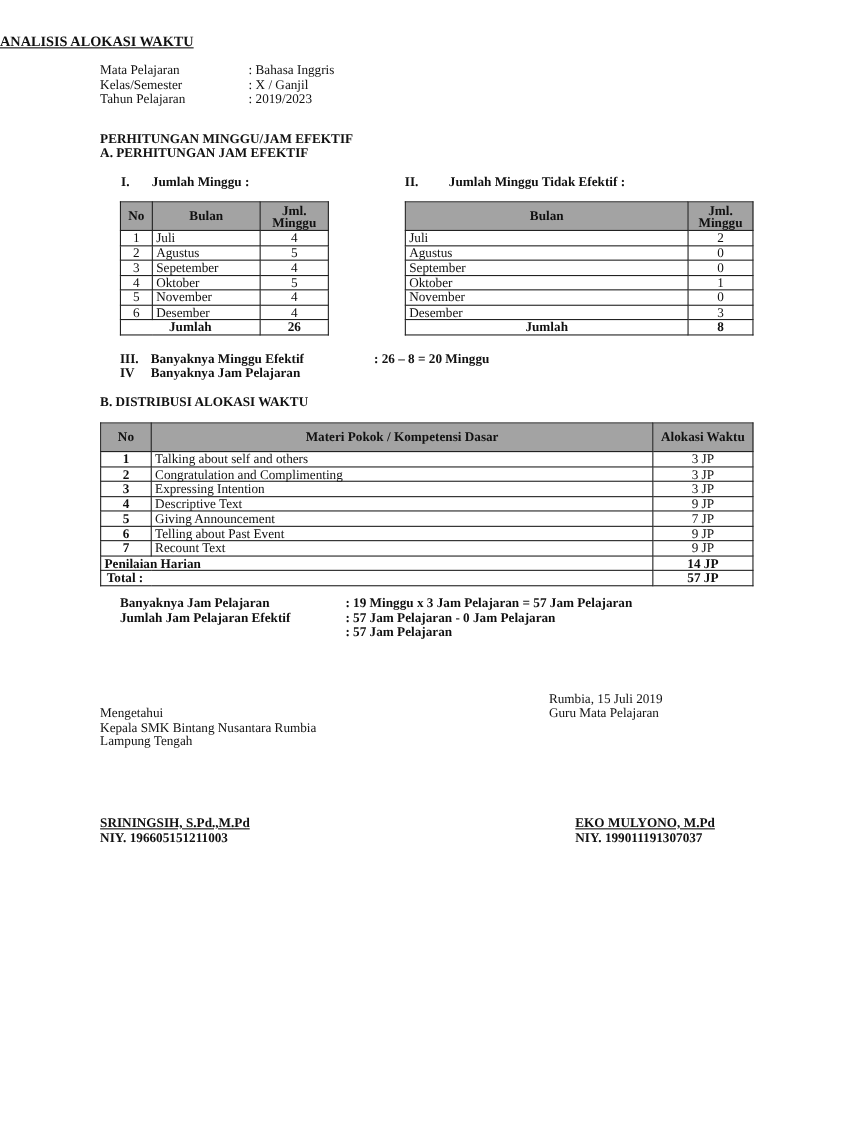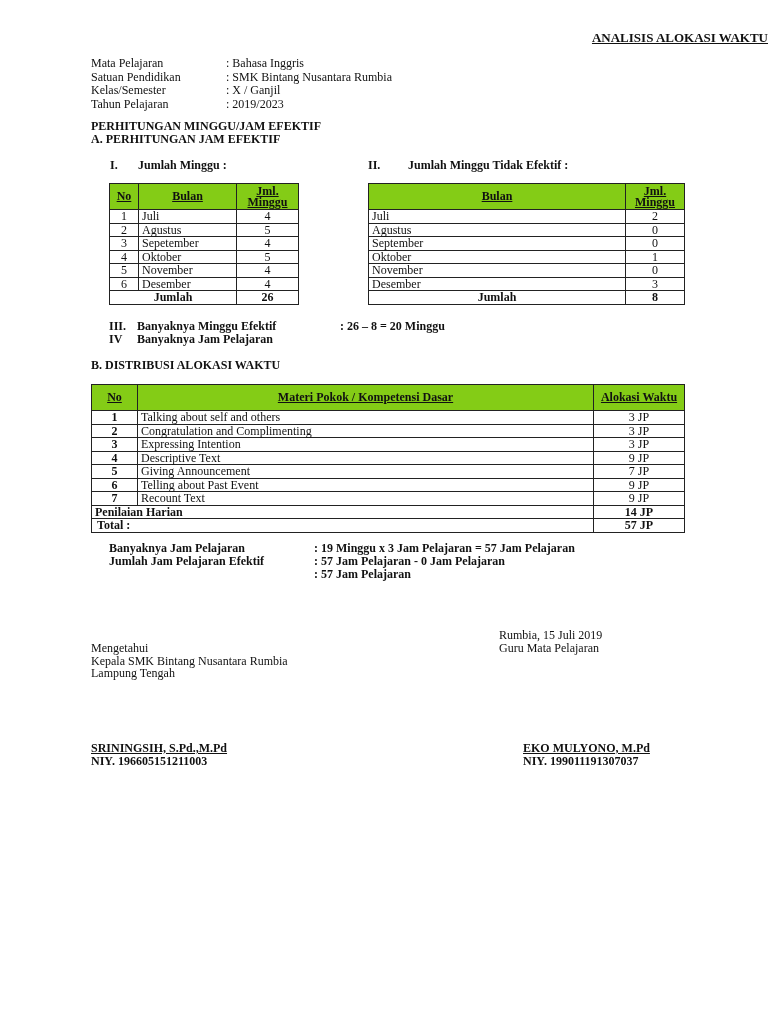--- a/index.html
+++ b/index.html
@@ -1,45 +1,41 @@
 <!DOCTYPE html>
 <html><head>
 <meta charset="utf-8">
 <style>
   html, body { margin:0; padding:0; background:#ffffff; }
   body { width:768px; height:1024px; position:relative; overflow:hidden;
          font-family:"Liberation Serif", serif; color:#111; font-size:12px; }
   .abs { position:absolute; }
-  .title { top:30px; left:0; width:768px; text-align:right; font-weight:bold;
+  .title { top:30px; left:0; width:768px; text-align:left; font-weight:bold;
            font-size:13px; }
   .title span { text-decoration:underline; }
   .info { left:91px; top:57px; line-height:13.5px; font-size:12px; }
   .info .row { display:flex; }
   .info .lbl { width:135px; }
   .bold { font-weight:bold; }
   .sec { left:91px; font-weight:bold; font-size:12px; line-height:13.5px; }
   table { border-collapse:collapse; font-size:12px; line-height:12.5px; }
   td, th { border:1px solid #222; padding:0 3px; }
-  th { background:#84cc16; font-weight:bold;text-decoration:underline; }
+  th { background:#a3a3a3; font-weight:bold; }
   .c { text-align:center; }
   .calc { display:flex; font-weight:bold; line-height:13px; }
 </style>
 </head>
 <body>
 
 <div class="abs title"><span>ANALISIS ALOKASI WAKTU</span></div>
 
 <div class="abs info">
   <div class="row">
       <span class="lbl">Mata Pelajaran</span>
       <span>: Bahasa Inggris</span>
-    </div>
-  <div class="row">
-      <span class="lbl">Satuan Pendidikan</span>
-      <span>:  SMK Bintang Nusantara Rumbia</span>
     </div>
   <div class="row">
       <span class="lbl">Kelas/Semester</span>
       <span>: X / Ganjil</span>
     </div>
   <div class="row">
       <span class="lbl">Tahun Pelajaran</span>
       <span>: 2019/2023</span>
     </div>
 </div>

